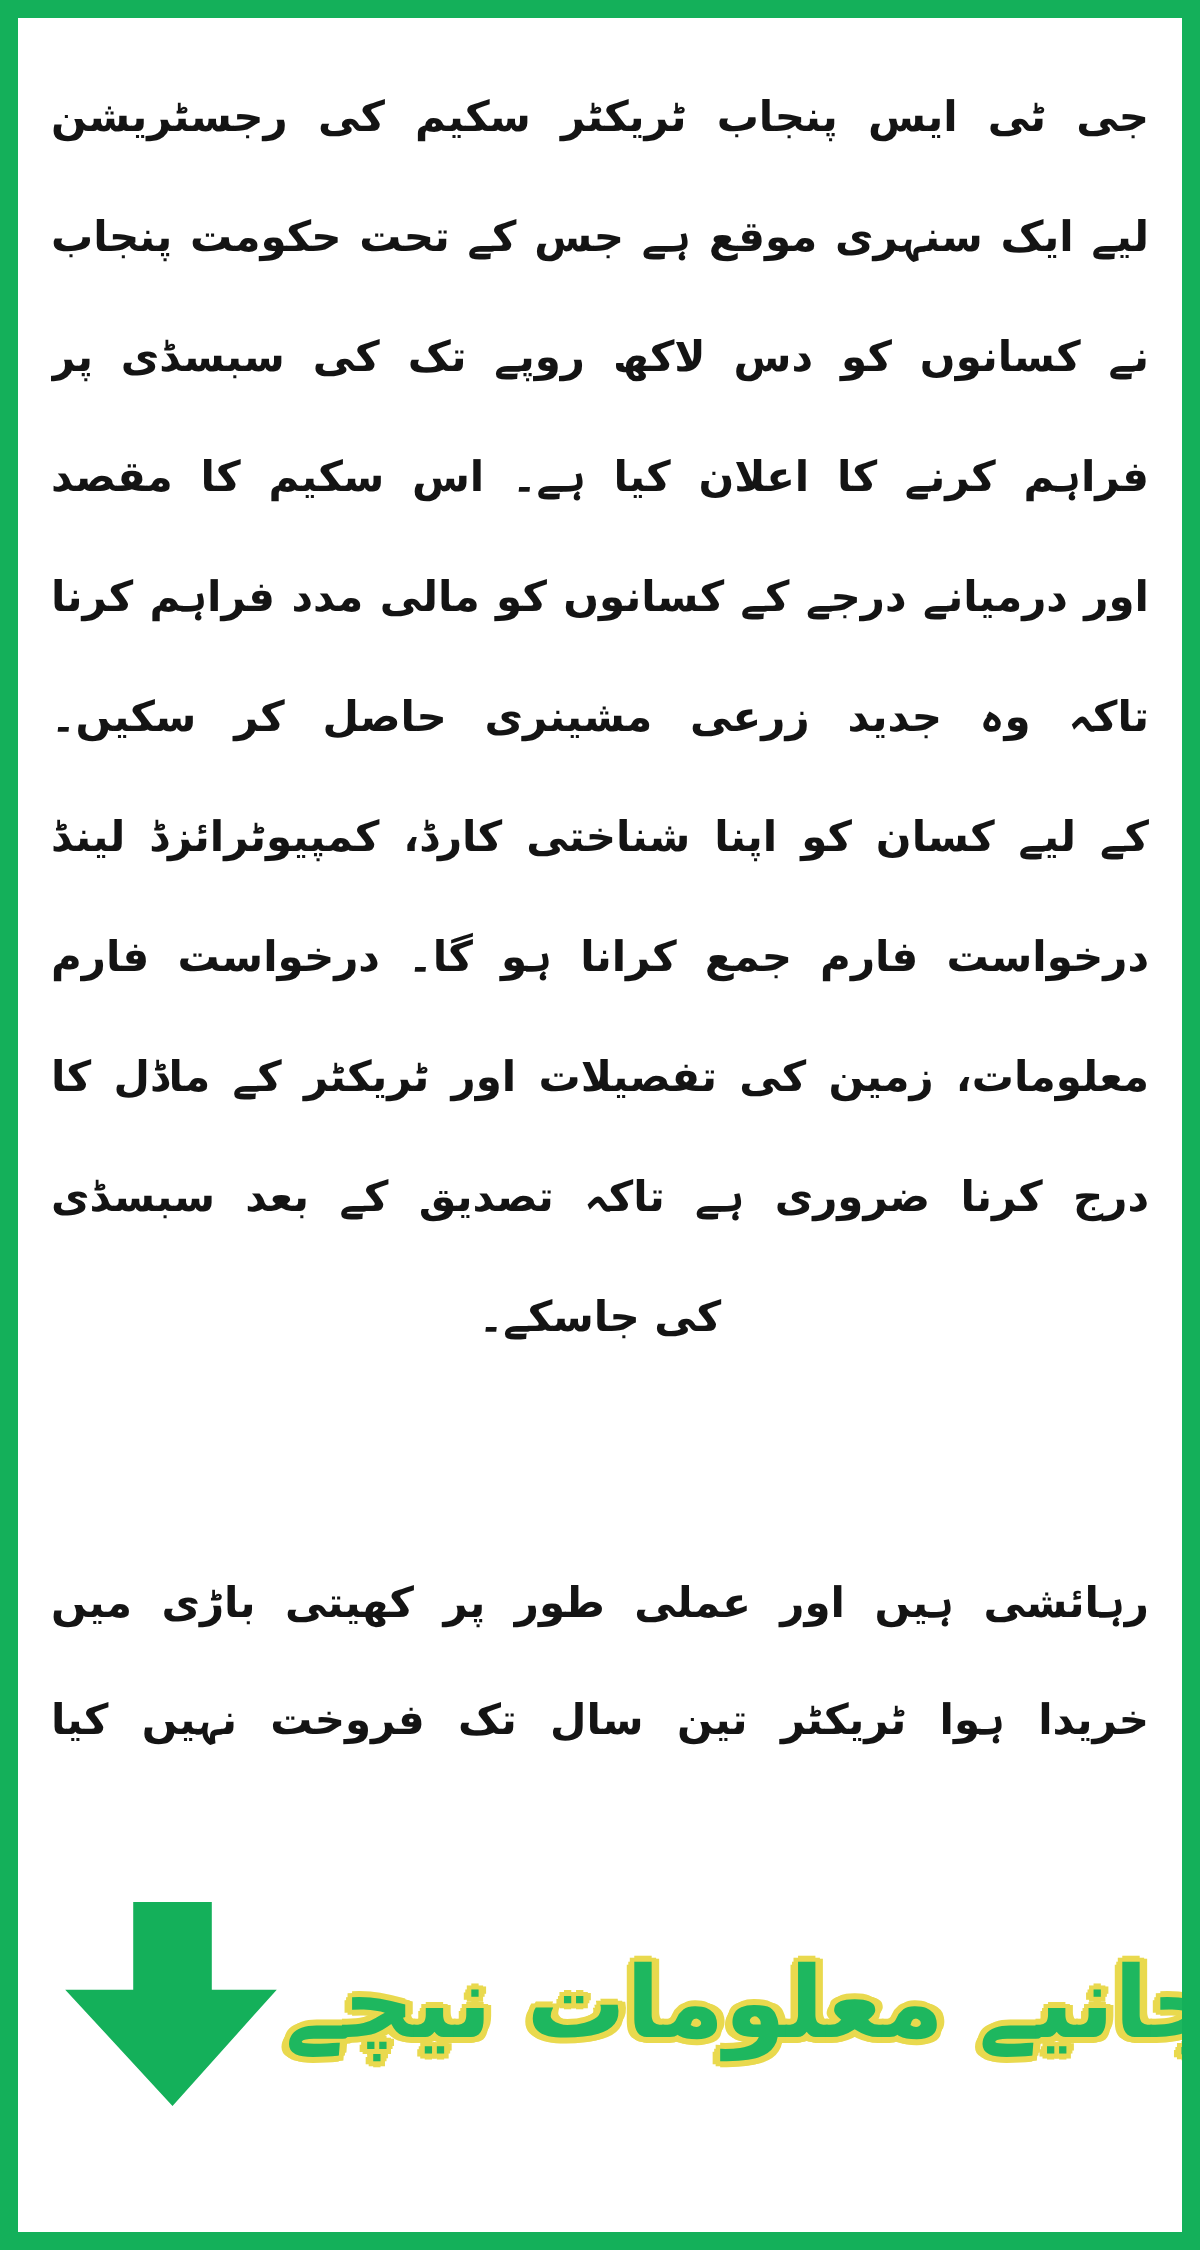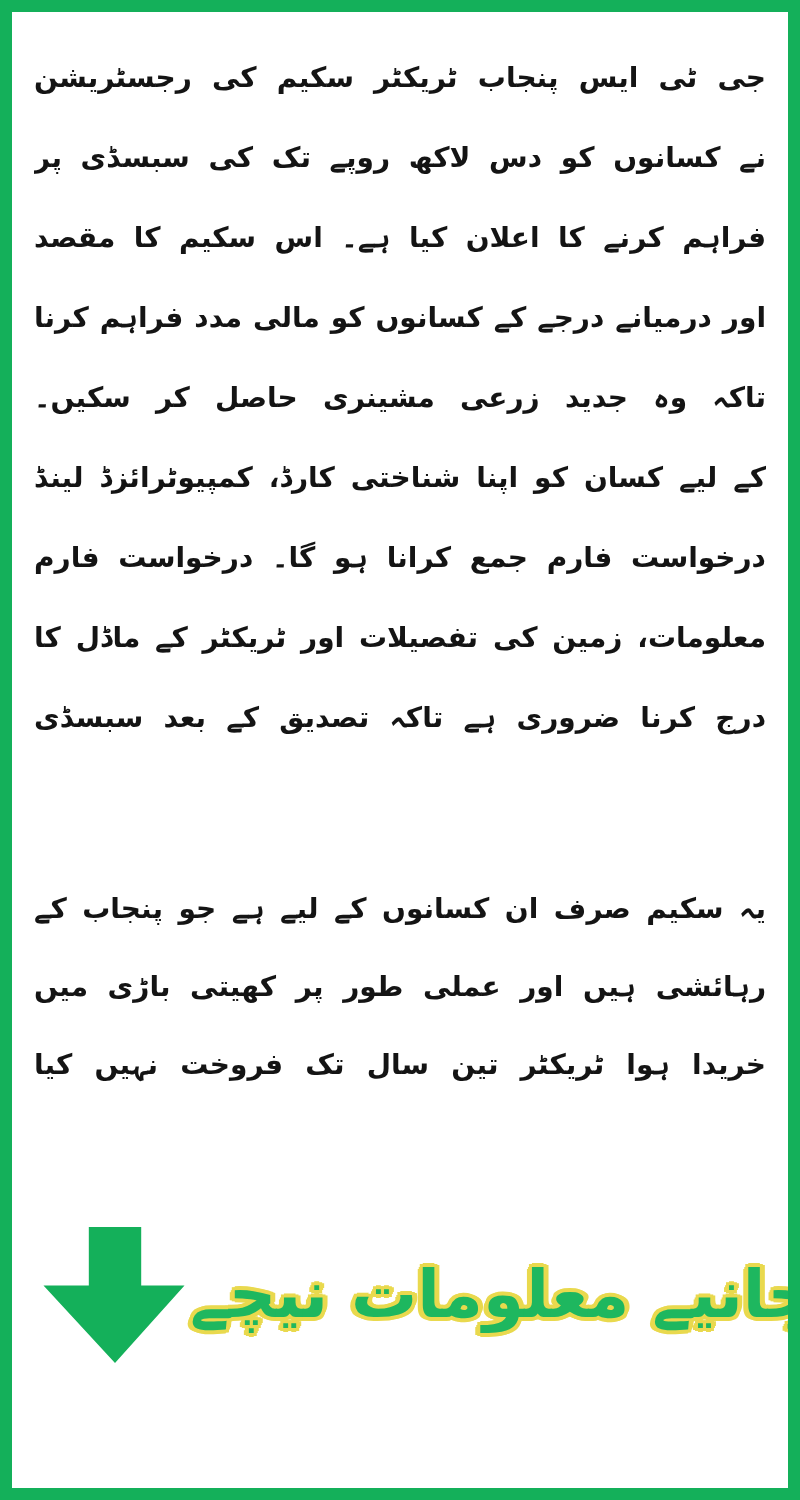--- a/index.html
+++ b/index.html
@@ -82,32 +82,33 @@
 </style>
 </head>
 <body>
 
 <div class="poster">
 
   <div class="article" lang="ur">
 
     <div>
       <div class="line">جی ٹی ایس پنجاب ٹریکٹر سکیم کی رجسٹریشن کسانوں کے</div>
+      <div class="line">لیے ایک سنہری موقع ہے جس کے تحت حکومت پنجاب</div>
       <div class="line">نے کسانوں کو دس لاکھ روپے تک کی سبسڈی پر ٹریکٹر</div>
       <div class="line">فراہم کرنے کا اعلان کیا ہے۔ اس سکیم کا مقصد چھوٹے</div>
       <div class="line">اور درمیانے درجے کے کسانوں کو مالی مدد فراہم کرنا ہے</div>
       <div class="line">تاکہ وہ جدید زرعی مشینری حاصل کر سکیں۔ رجسٹریشن</div>
       <div class="line">کے لیے کسان کو اپنا شناختی کارڈ، کمپیوٹرائزڈ لینڈ ریکارڈ اور</div>
       <div class="line">درخواست فارم جمع کرانا ہو گا۔ درخواست فارم میں ذاتی</div>
       <div class="line">معلومات، زمین کی تفصیلات اور ٹریکٹر کے ماڈل کا انتخاب</div>
       <div class="line">درج کرنا ضروری ہے تاکہ تصدیق کے بعد سبسڈی فراہم</div>
+      <div class="line center">کی جاسکے۔</div>
     </div>
 
     <div class="para2">
-      <div class="line">یہ سکیم صرف ان کسانوں کے لیے ہے جو پنجاب کے</div>
       <div class="line">رہائشی ہیں اور عملی طور پر کھیتی باڑی میں مصروف ہیں۔</div>
       <div class="line">خریدا ہوا ٹریکٹر تین سال تک فروخت نہیں کیا جاسکتا</div>
     </div>
 
   </div>
 
   <div class="cta-banner">
     <div class="arrow-wrap">
       <svg viewBox="0 0 140 135" width="152" height="136" aria-hidden="true">
         <polygon points="45,0 97,0 97,58 140,58 71,135 0,58 45,58" fill="#14b05a"></polygon>

